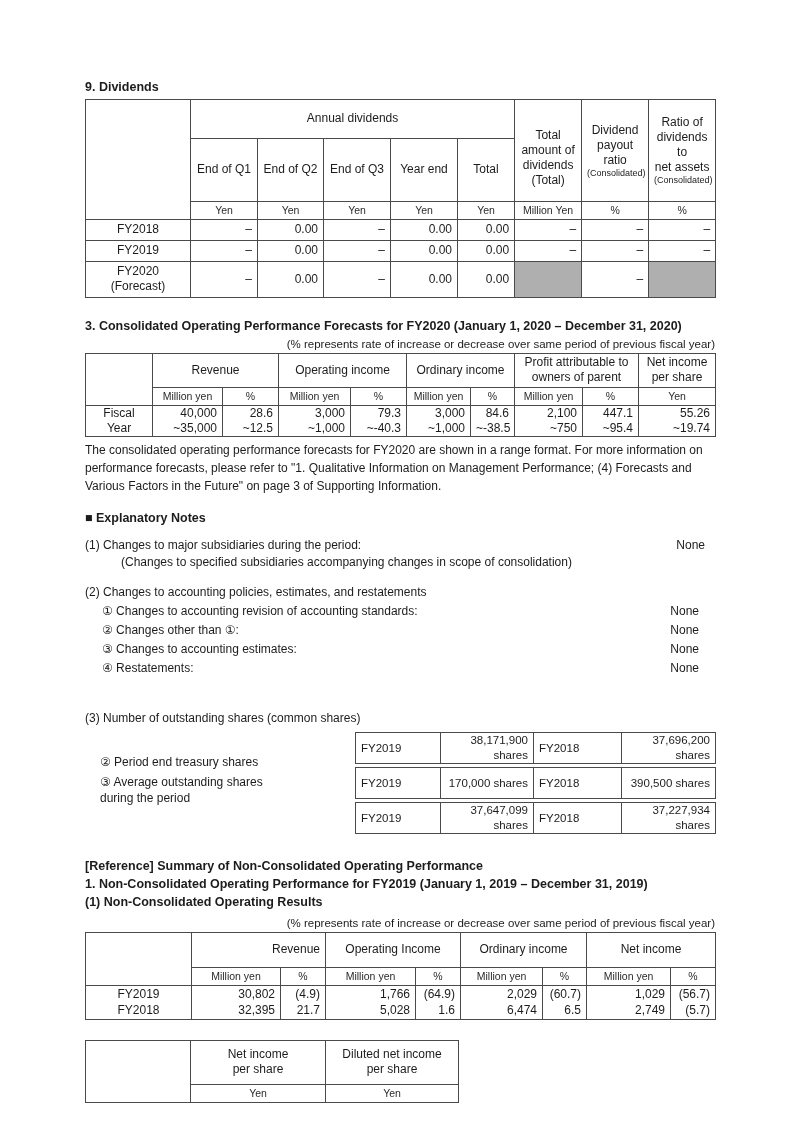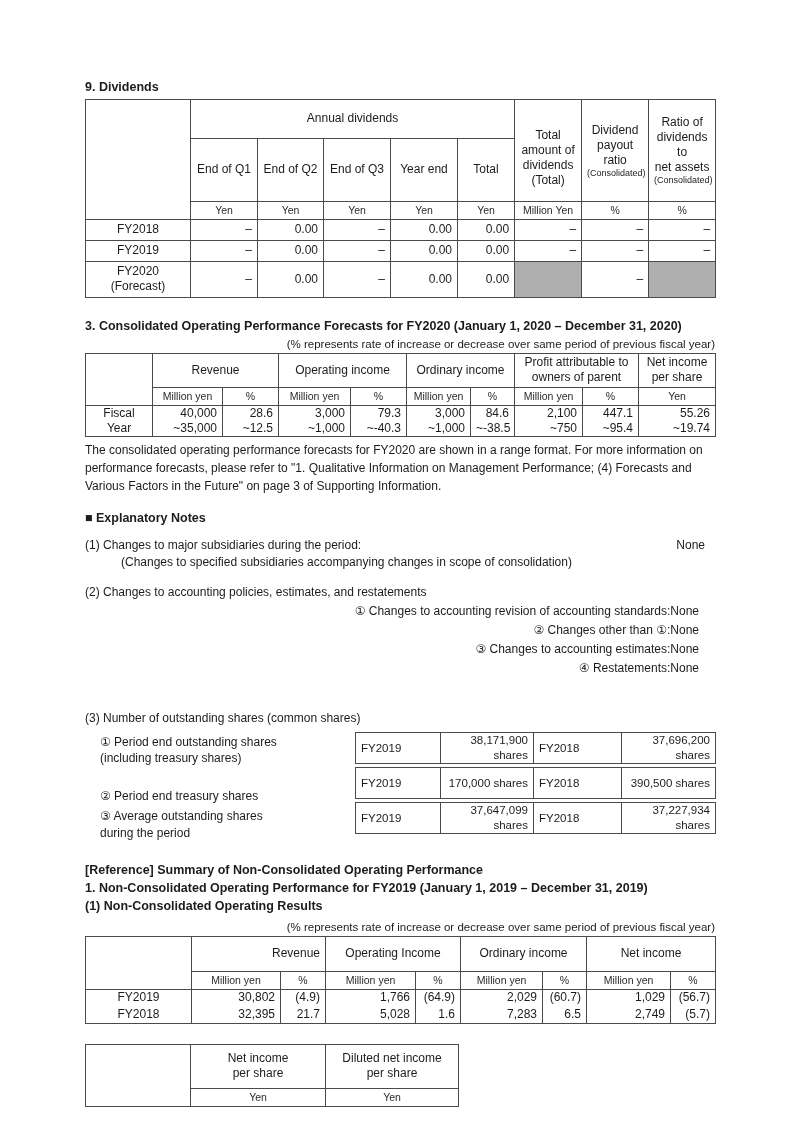--- a/index.html
+++ b/index.html
@@ -18,21 +18,21 @@
   td.unit{font-size:10.5px;text-align:center;height:17px;color:#2a2a2a;}
   td.gray{background:#afafaf;}
   .small-sub{display:block;font-size:9px;line-height:1.2;}
   .hdr{text-align:center;}
   .note-right{text-align:right;font-size:11.5px;margin:14px 0 3px 0;}
   .para{line-height:18px;margin-top:4px;text-align:left;}
   .exp-heading{font-weight:bold;font-size:12.5px;margin-top:16px;}
   .note-row{display:flex;justify-content:space-between;margin-top:13px;}
   .note-sub{margin:3px 0 0 36px;}
   .note2-head{margin-top:16px;}
-  .note2-item{display:flex;justify-content:flex-end;margin-top:5px;}
+  .note2-item{display:flex;justify-content:space-between;margin-top:5px;}
   .note2-item .lbl{padding-left:17px;}
   .note2-item .val{padding-right:16px;}
   .note1-val{padding-right:10px;}
   .note3-head{margin-top:36px;}
   .shares-wrap{display:flex;margin-top:7px;}
   .shares-labels{width:270px;}
   .shares-label{padding-left:15px;white-space:pre-line;line-height:1.35;}
   .sl-1{margin-top:2px;} .sl-2{margin-top:22px;} .sl-3{margin-top:4px;}
   .shares-tables{width:360px;}
   .shares-tables table{width:360px;margin-bottom:3px;}
@@ -222,22 +222,20 @@
     <span class="val">None</span>
   </div>
   <div class="note2-item">
     <span class="lbl">④ Restatements:</span>
     <span class="val">None</span>
   </div>
 
   <div class="note3-head">(3) Number of outstanding shares (common shares)</div>
   <div class="shares-wrap">
     <div class="shares-labels">
-      <div class="shares-label sl-1">① Period end outstanding shares
-(including treasury shares)</div>
       <div class="shares-label sl-2">② Period end treasury shares</div>
       <div class="shares-label sl-3">③ Average outstanding shares
 during the period</div>
     </div>
     <div class="shares-tables">
       <table>
         <colgroup>
             <col style="width:85px">
             <col style="width:93px">
             <col style="width:88px">
@@ -332,21 +330,21 @@
       <td class="num">(60.7)</td>
       <td class="num">1,029</td>
       <td class="num">(56.7)</td>
     </tr>
     <tr class="second-data" style="height:17px">
       <td class="center">FY2018</td>
       <td class="num">32,395</td>
       <td class="num">21.7</td>
       <td class="num">5,028</td>
       <td class="num">1.6</td>
-      <td class="num">7,283</td>
+      <td class="num">6,474</td>
       <td class="num">6.5</td>
       <td class="num">2,749</td>
       <td class="num">(5.7)</td>
     </tr>
   </tbody>
     </table>
 
   <table class="t2" style="margin-top:20px">
     <colgroup>
         <col style="width:105px">

